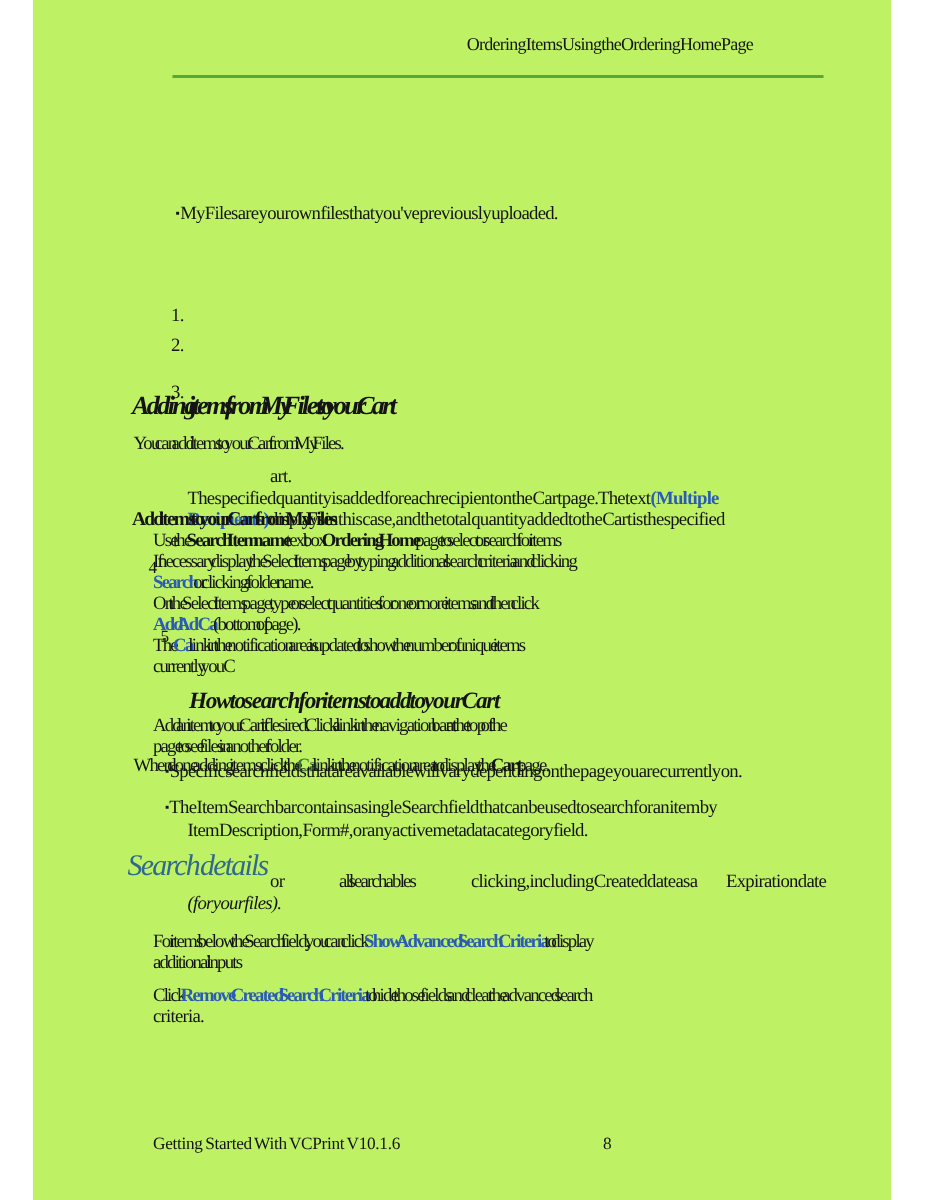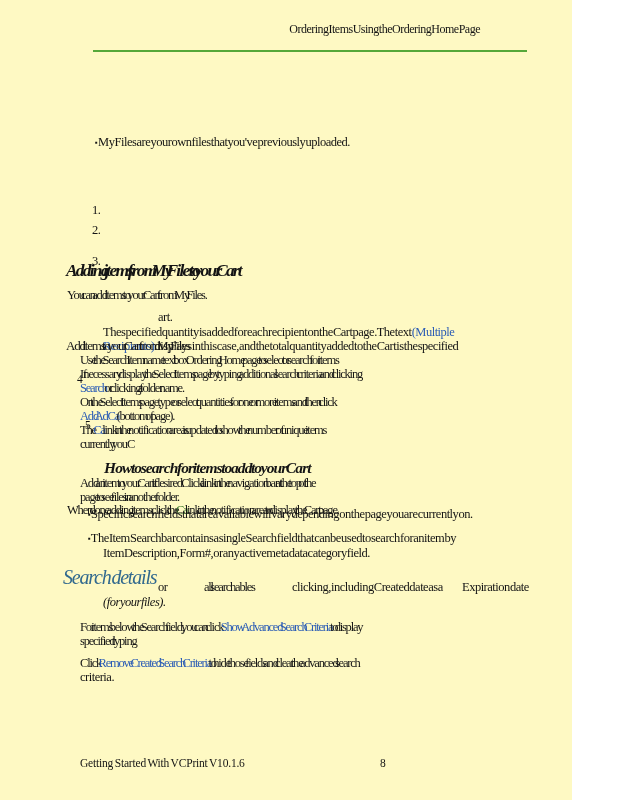--- a/index.html
+++ b/index.html
@@ -1,31 +1,32 @@
 <!DOCTYPE html>
 <html><head>
 <meta charset="utf-8">
 <style>
   html,body{margin:0;padding:0;background:#ffffff;}
   .page{
-    position:relative;width:572px;height:800px;background:#fef9c3;
+    position:relative;width:572px;height:800px;background:#bef264;
     font-family:"Liberation Serif","DejaVu Serif",serif;color:#141414;
     overflow:hidden;
+    margin-left:22px;
   }
   .line{position:absolute;white-space:pre;font-size:12.5px;line-height:1.1;}
   .t0{letter-spacing:-0.2px;word-spacing:-1px;}
   .t1{letter-spacing:-0.5px;word-spacing:-2.5px;}
   .t2{letter-spacing:-1.2px;word-spacing:-4.5px;}
   .h1{font-size:17.5px;font-weight:bold;font-style:italic;letter-spacing:-1.8px;word-spacing:-7px;}
   .h2{font-size:15.5px;font-weight:bold;font-style:italic;letter-spacing:-0.9px;word-spacing:-3.5px;}
   .h3{font-size:20px;font-weight:normal;font-style:italic;letter-spacing:-1.2px;word-spacing:-3px;}
   .sz11{font-size:11.5px;}
   .sz12{font-size:12px;}
   .bold13{font-size:13px;font-weight:bold;}
-  .seg-b{font-weight:normal;text-align:center;}
+  .seg-b{font-weight:bold;text-align:center;}
   .seg-bullet{font-size:8px;vertical-align:1.5px;letter-spacing:0;word-spacing:0;}
   .rule{position:absolute;height:2px;}
 </style>
 </head>
 <body>
 
 <div class="page">
   <div class="rule" id="header-rule" style="left: 93px; top: 50px; width: 434px; background: rgb(86, 168, 57);"></div>
   <div id="content">
       <div class="line t1 sz12" style="right: 92px; top: 23px;"><span>Ordering Items Using the Ordering Home Page</span></div>
@@ -55,19 +56,19 @@
       <div class="line t1" style="left: 88px; top: 508px;"><span class="seg-bullet">▪</span><span>  Specific search fields that are available will vary depending on the page you are currently on.</span></div>
       <div class="line t1" style="left: 88px; top: 532px;"><span class="seg-bullet">▪</span><span>  The Item Search bar contains a single Search field that can be used to search for an item by</span></div>
       <div class="line t1" style="left: 103px; top: 547px;"><span>Item Description, Form#, or any active metadata category field.</span></div>
       <div class="line h3" style="left: 63px; top: 566px;"><span style="color: rgb(49, 105, 142);">Search details</span></div>
       <div class="line t1" style="left: 158px; top: 581px;"><span>or</span></div>
       <div class="line t2" style="left: 204px; top: 581px;"><span>all searchables</span></div>
       <div class="line t1" style="left: 292px; top: 581px;"><span>clicking, including Created date as a</span></div>
       <div class="line t1" style="left: 462px; top: 581px; text-align: center;"><span>Expiration date</span></div>
       <div class="line t1" style="left: 103px; top: 596px; font-style: italic;"><span>(for your files).</span></div>
       <div class="line t2" style="left: 80px; top: 621px;"><span>For items below the Search field, you can click </span><span class="seg-b" style="color: rgb(43, 92, 181);">Show Advanced Search Criteria</span><span> to display</span></div>
-      <div class="line t2" style="left: 80px; top: 635px;"><span>specified typing</span></div>
+      <div class="line t2" style="left: 80px; top: 635px;"><span>additional inputs</span></div>
       <div class="line t2" style="left: 80px; top: 657px;"><span>Click </span><span class="seg-b" style="color: rgb(43, 92, 181);">Remove Created Search Criteria</span><span> to hide those fields and clear the advanced search</span></div>
       <div class="line t1" style="left: 80px; top: 671px;"><span>criteria.</span></div>
       <div class="line t0 sz11" style="left: 80px; top: 757px;"><span>Getting Started With VCPrint V10.1.6</span></div>
       <div class="line t0 sz11" style="left: 380px; top: 757px;"><span>8</span></div>
     </div>
 </div>
 
 </body></html>

